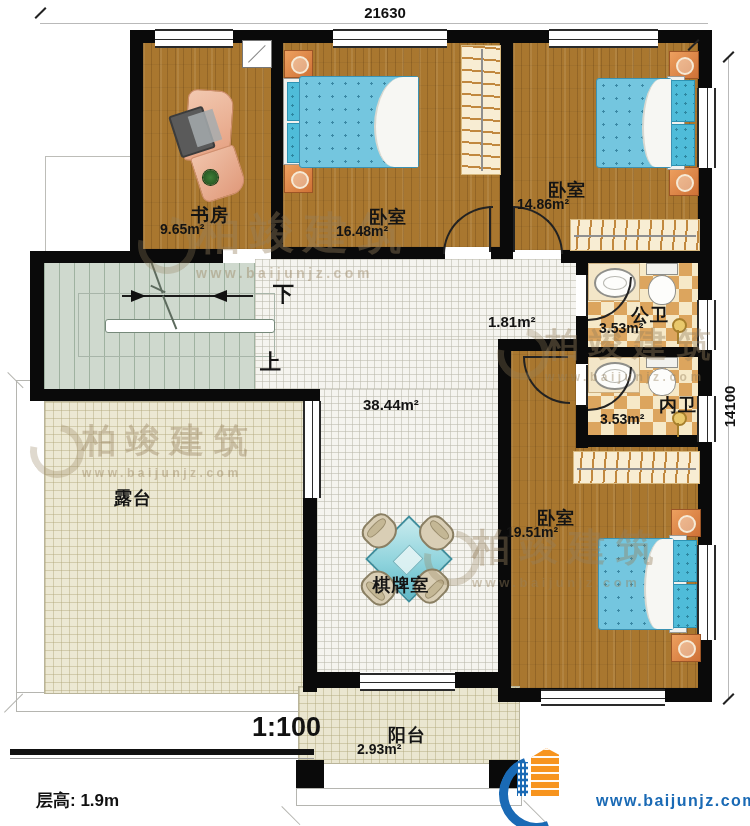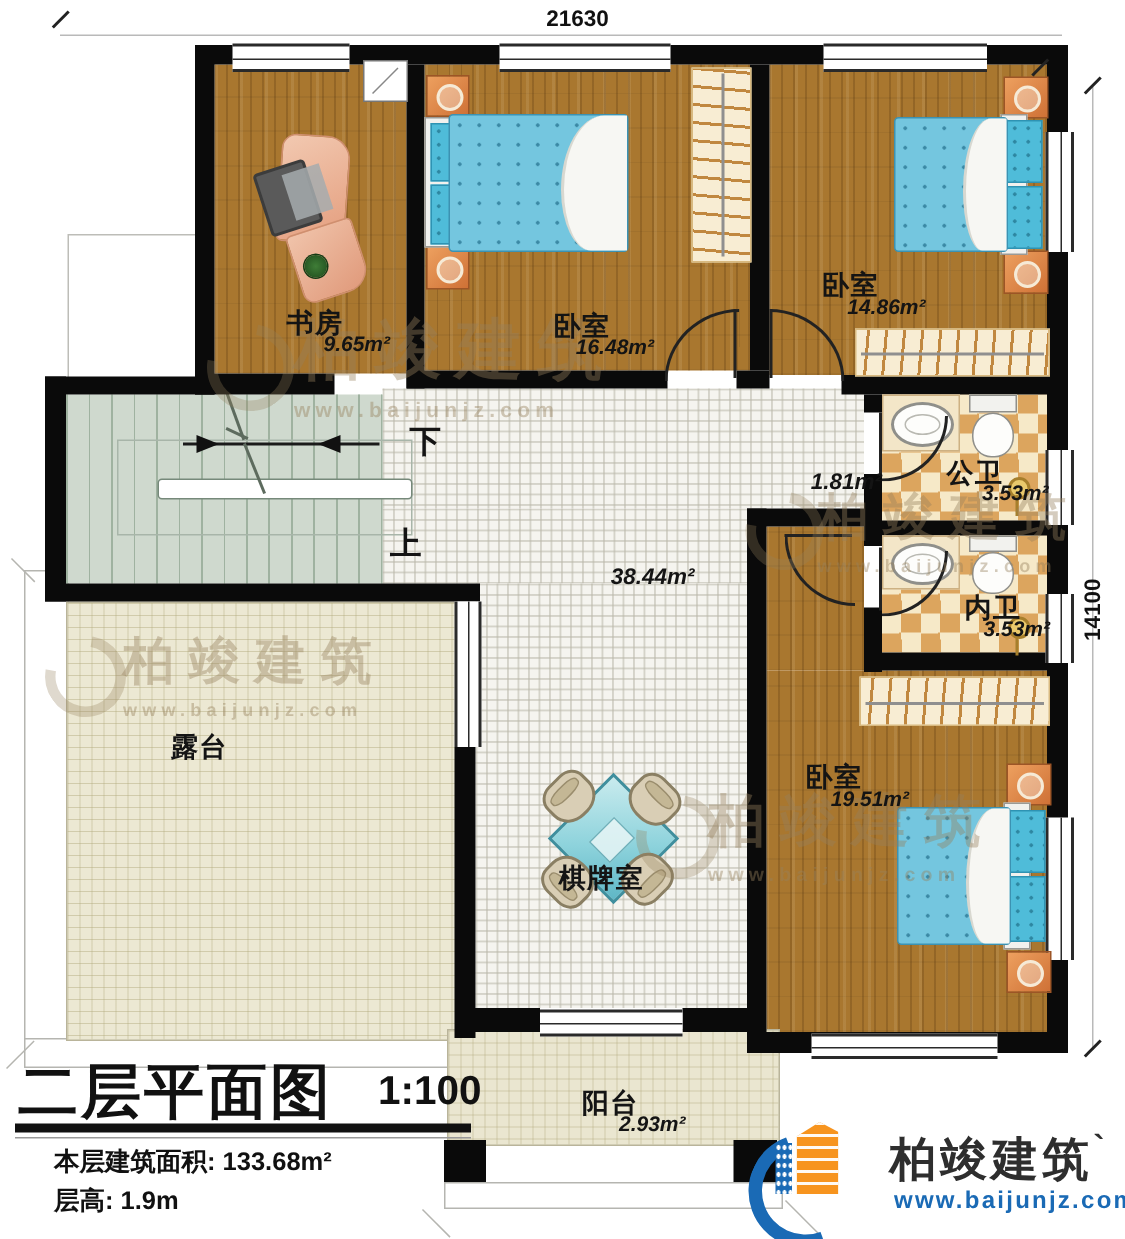--- a/index.html
+++ b/index.html
@@ -25,21 +25,21 @@
         background-size:26px 26px;}
   .win-h{position:absolute;background:#fff;border-top:2px solid #2a2a2a;border-bottom:2px solid #2a2a2a;}
   .win-h:before{content:"";position:absolute;left:0;right:0;top:50%;height:1px;background:#2a2a2a;}
   .win-v{position:absolute;background:#fff;border-left:2px solid #2a2a2a;border-right:2px solid #2a2a2a;}
   .win-v:before{content:"";position:absolute;top:0;bottom:0;left:50%;width:1px;background:#2a2a2a;}
   .rail{position:absolute;background:#fff;border:1px solid #b5b5b0;}
   .outline{position:absolute;background:#fff;border:1px solid #bdbdb8;}
   .diag{position:absolute;height:1px;background:#b5b5b0;transform-origin:0 0;}
   .room-label{position:absolute;text-align:center;color:#141414;font-weight:bold;
         font-size:18px;letter-spacing:1px;white-space:nowrap;}
-  .area-label{position:absolute;text-align:right;color:#141414;font-weight:bold;font-size:14px;white-space:nowrap;font-style:italic;}
+  .area-label{position:absolute;text-align:left;color:#141414;font-weight:bold;font-size:14px;white-space:nowrap;}
   .dim{position:absolute;color:#111;font-weight:bold;font-size:15px;}
   .tick{position:absolute;width:15px;height:2px;background:#222;transform:rotate(-45deg);}
   .dimline{position:absolute;background:#b9b9b9;}
   .nightstand{position:absolute;background:linear-gradient(135deg,#eda05f,#cf7136);border:1px solid #9c5526;}
   .nightstand i{position:absolute;left:50%;top:50%;width:14px;height:14px;margin:-8px 0 0 -8px;
         border:2px solid #f6ead6;border-radius:50%;background:rgba(255,255,255,.35);}
   .mattress{position:absolute;background-color:#74c6df;border:1px solid #3c92b2;border-radius:3px;
         background-image:radial-gradient(rgba(20,95,125,.6) 1px,transparent 1.4px);background-size:13px 13px;}
   .fold{position:absolute;right:0;top:0;bottom:0;width:36%;background:#f7f7f3;
         border-left:2px solid #d8d8d0;border-radius:65% 0 0 45%/55% 0 0 45%;}
@@ -265,52 +265,47 @@
   </div>
 
   <div class="room-label" style="left:160px;top:203px;width:100px;">书房</div>
   <div class="area-label" style="left:160px;top:221px;width:100px;">9.65m²</div>
   <div class="room-label" style="left:338px;top:205px;width:100px;">卧室</div>
   <div class="area-label" style="left:336px;top:223px;width:100px;">16.48m²</div>
   <div class="room-label" style="left:517px;top:178px;width:100px;">卧室</div>
   <div class="area-label" style="left:517px;top:196px;width:100px;">14.86m²</div>
   <div class="room-label" style="left:600px;top:303px;width:100px;">公卫</div>
   <div class="area-label" style="left:599px;top:320px;width:100px;">3.53m²</div>
-  <div class="room-label" style="left:612px;top:393px;width:100px;">内卫</div>
+  <div class="room-label" style="left:628px;top:393px;width:100px;">内卫</div>
   <div class="area-label" style="left:600px;top:411px;width:100px;">3.53m²</div>
   <div class="room-label" style="left:506px;top:506px;width:100px;">卧室</div>
   <div class="area-label" style="left:506px;top:524px;width:100px;">19.51m²</div>
-  <div class="area-label" style="left:363px;top:376px;width:100px;font-size:15px;">38.44m²</div>
+  <div class="area-label" style="left:363px;top:396px;width:100px;font-size:15px;">38.44m²</div>
   <div class="area-label" style="left:488px;top:313px;width:100px;font-size:15px;">1.81m²</div>
   <div class="room-label" style="left:83px;top:486px;width:100px;">露台</div>
   <div class="room-label" style="left:351px;top:573px;width:100px;">棋牌室</div>
   <div class="room-label" style="left:357px;top:723px;width:100px;">阳台</div>
   <div class="area-label" style="left:357px;top:741px;width:100px;">2.93m²</div>
   <div class="room-label" style="left:260px;top:280px;width:48px;font-size:21px;">下</div>
   <div class="room-label" style="left:247px;top:348px;width:48px;font-size:21px;">上</div>
 
   <div class="dimline" style="left:40px;top:23px;width:668px;height:1px;"></div>
   <div class="tick" style="left:33px;top:12px;"></div>
   <div class="tick" style="left:686px;top:44px;"></div>
   <div class="dim" style="left:340px;top:4px;width:90px;text-align:center;">21630</div>
   <div class="dimline" style="left:728px;top:58px;width:1px;height:642px;"></div>
   <div class="tick" style="left:721px;top:56px;"></div>
   <div class="tick" style="left:721px;top:698px;"></div>
   <div class="dim" style="left:700px;top:398px;width:58px;text-align:center;transform:rotate(-90deg);">14100</div>
 
-  <div class="abs" style="left:12px;top:700px;font-size:40px;font-weight:bold;color:#111;letter-spacing:2px;">二层平面图</div>
   <div class="abs" style="left:252px;top:712px;font-size:27px;font-weight:bold;color:#111;">1:100</div>
   <div class="abs" style="left:10px;top:749px;width:304px;height:6px;background:#111;"></div>
   <div class="abs" style="left:10px;top:758px;width:304px;height:1px;background:#999;"></div>
-  <div class="abs" style="left:36px;top:763px;font-size:17px;font-weight:bold;color:#111;">本层建筑面积: 133.68m²</div>
   <div class="abs" style="left:36px;top:789px;font-size:17px;font-weight:bold;color:#111;">层高: 1.9m</div>
 
   <div class="abs" style="left:497px;top:744px;width:250px;height:80px;">
     <div style="position:absolute;left:2px;top:12px;width:58px;height:58px;border-radius:50%;border:9px solid #1a6ab5;border-top-color:transparent;border-right-color:transparent;transform:rotate(25deg);"></div>
     <div style="position:absolute;left:34px;top:4px;width:28px;height:48px;background:#f7941e;clip-path:polygon(0 20%,55% 0,100% 14%,100% 100%,0 100%);background-image:repeating-linear-gradient(0deg,transparent 0 6px,rgba(255,255,255,.95) 6px 8px);"></div>
     <div style="position:absolute;left:20px;top:18px;width:11px;height:34px;background:#1a6ab5;background-image:radial-gradient(#fff 1px,transparent 1.4px);background-size:4px 6px;"></div>
-    <div style="position:absolute;left:96px;top:8px;font-size:31px;font-weight:900;color:#2e2e2e;letter-spacing:3px;white-space:nowrap;">
-      <span>柏竣建筑</span><span style="font-size:22px;vertical-align:top;">`</span>
-    </div>
     <div style="position:absolute;left:99px;top:48px;font-size:16px;font-weight:bold;color:#1a6ab5;letter-spacing:1.5px;">www.baijunjz.com</div>
   </div>
 
 </div>
 
 </body></html>

